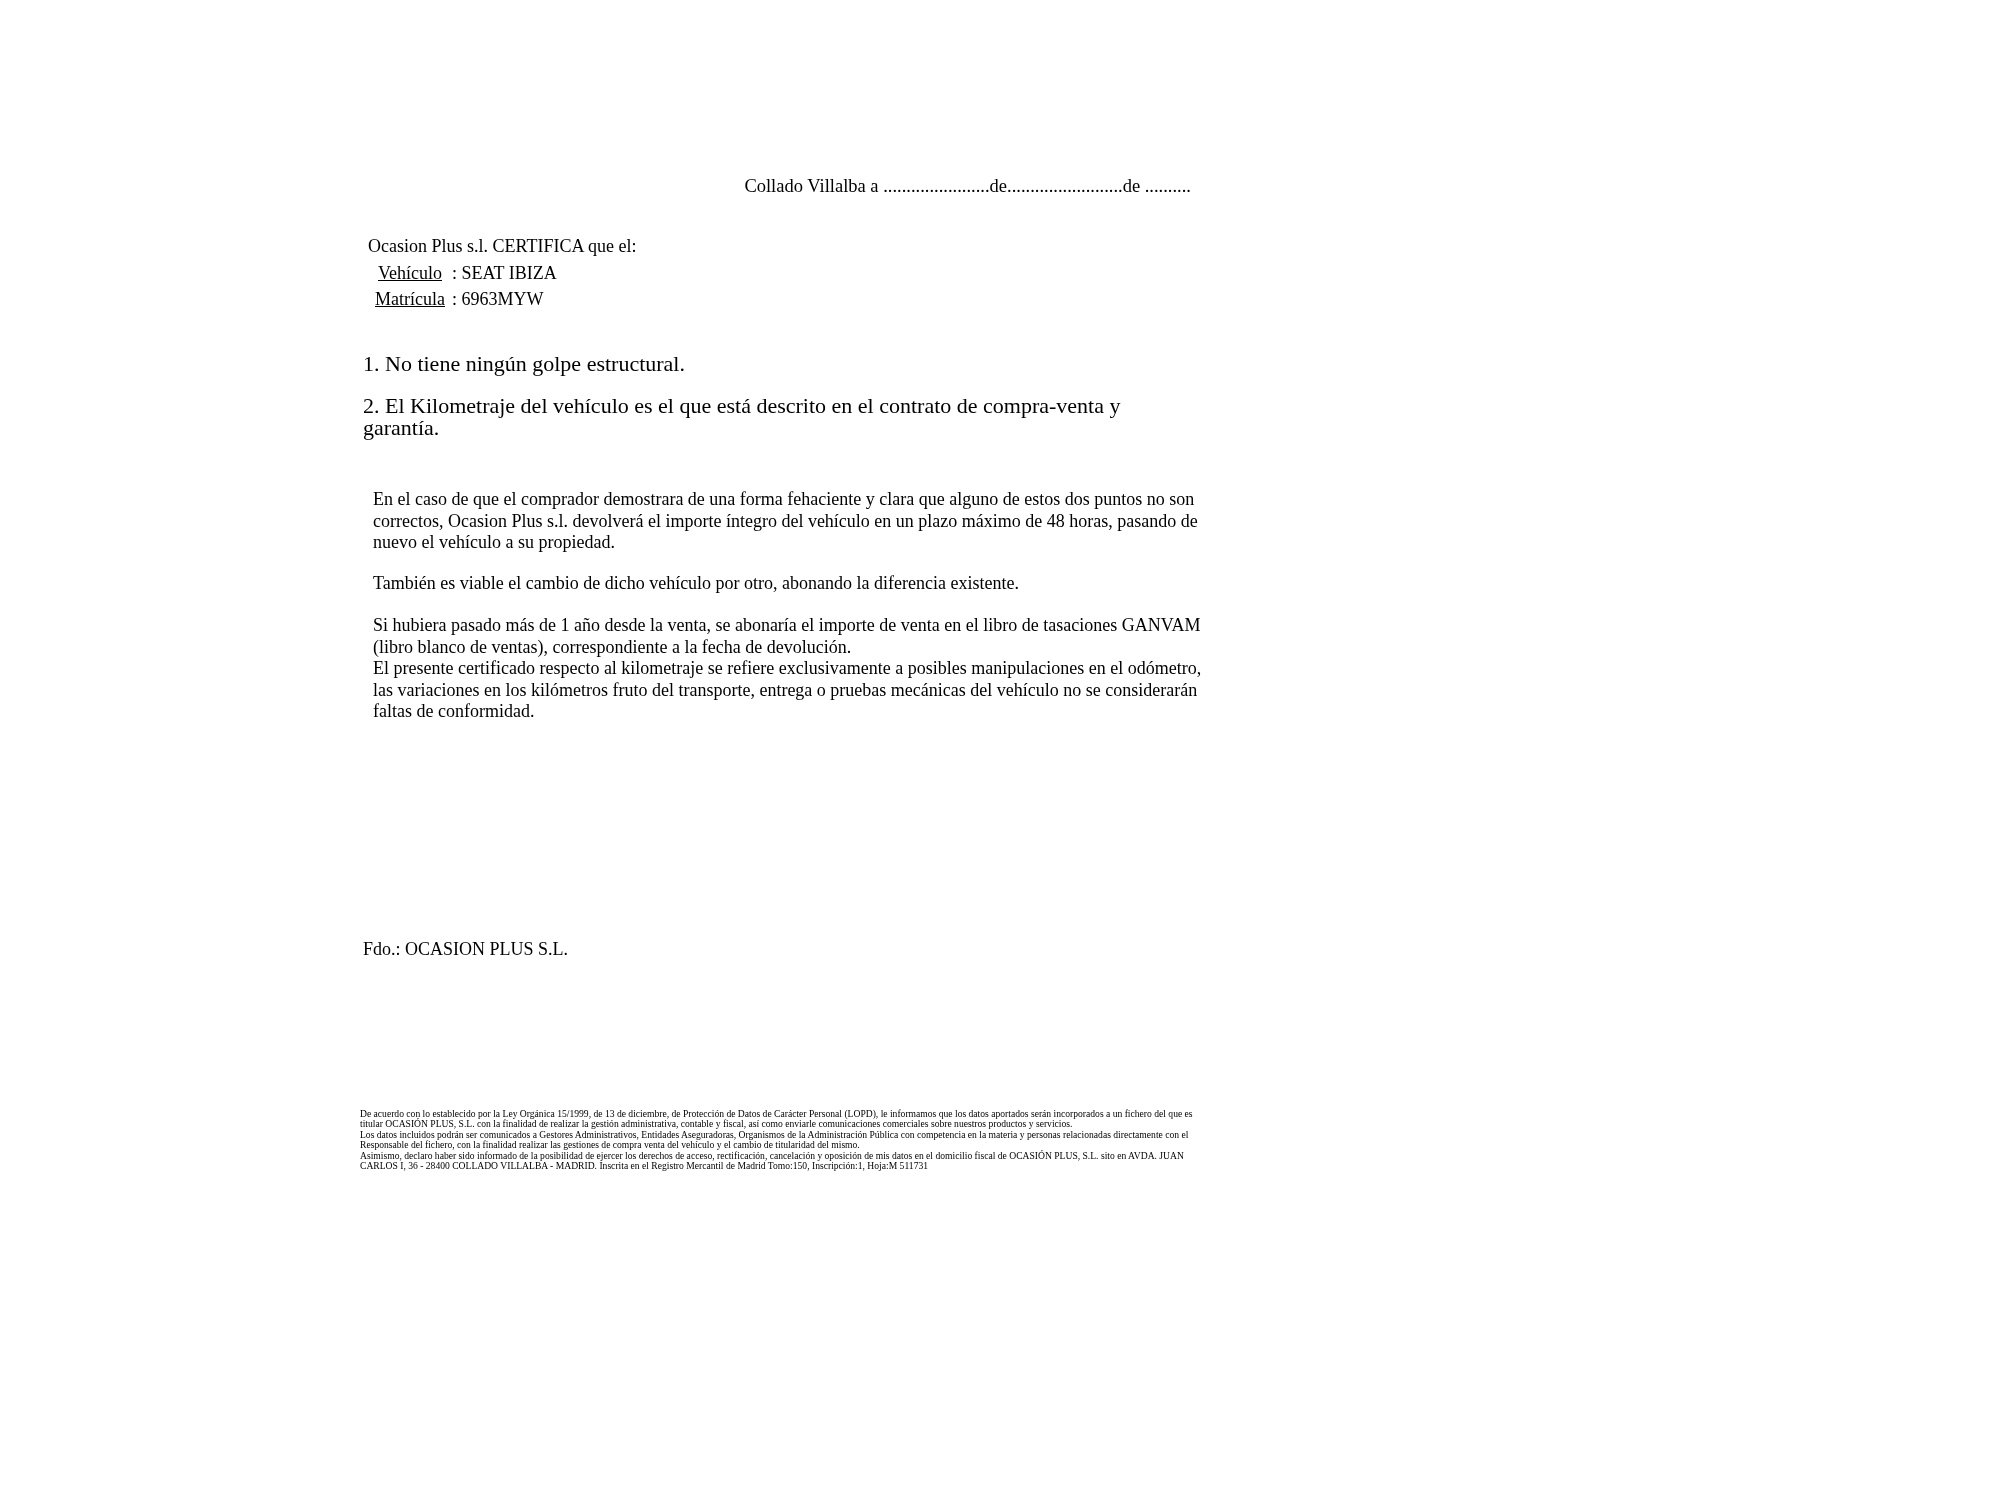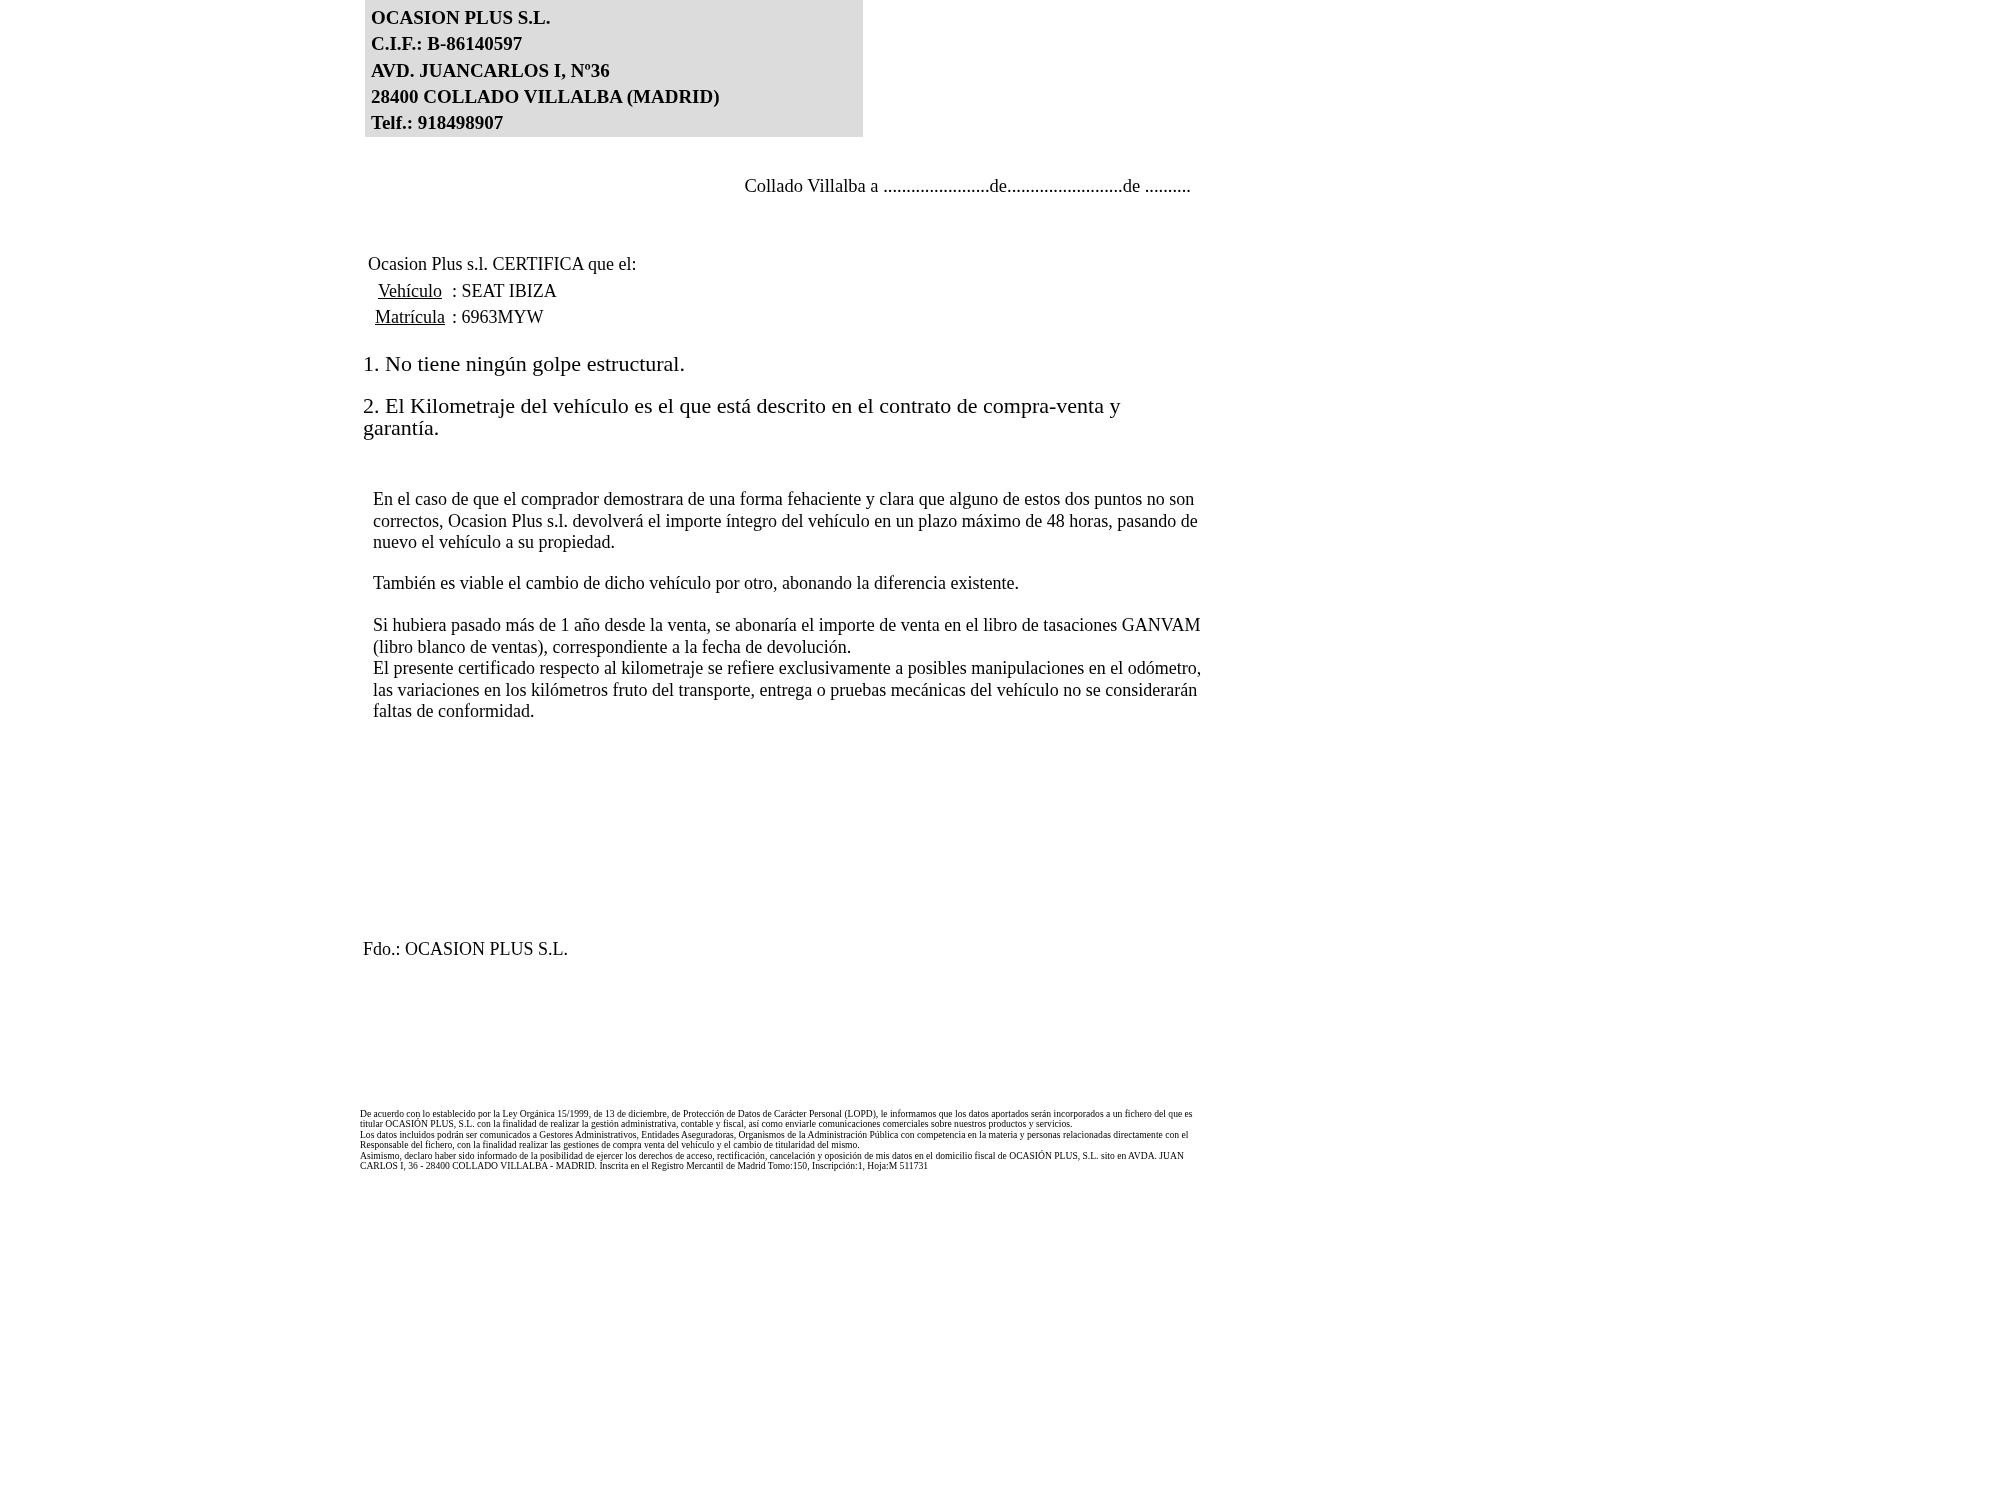--- a/index.html
+++ b/index.html
@@ -40,21 +40,21 @@
     width: 826px;
     text-align: right;
     font-size: 18.5px;
     white-space: nowrap;
   }
 
   
   .certify-block {
     position: absolute;
     left: 368px;
-    top: 251px;
+    top: 233px;
     font-size: 18px;
     line-height: 26.5px;
   }
   .cert-label-wrap {
     display: inline-block;
     width: 84px;
     text-align: center;
   }
   .u { text-decoration: underline; }
 
@@ -101,27 +101,20 @@
     font-size: 9.6px;
     line-height: 10.4px;
   }
   .legal div { margin: 0; }
 </style>
 </head>
 <body>
 
 <div class="page">
 
-  <div class="company-box" style="background: rgb(220, 220, 220);">
-    <div>OCASION PLUS S.L.</div>
-    <div>C.I.F.: B-86140597</div>
-    <div>AVD. JUANCARLOS I, Nº36</div>
-    <div>28400 COLLADO VILLALBA (MADRID)</div>
-    <div>Telf.: 918498907</div>
-  </div>
 
   <div class="date-line">Collado Villalba a .......................de.........................de ..........</div>
 
   <div class="certify-block">
     <div>Ocasion Plus s.l. CERTIFICA que el:</div>
     <div>
       <span class="cert-label-wrap"><span class="u">Vehículo</span></span><span>: SEAT IBIZA</span>
     </div>
     <div>
       <span class="cert-label-wrap"><span class="u">Matrícula</span></span><span>: 6963MYW</span>

